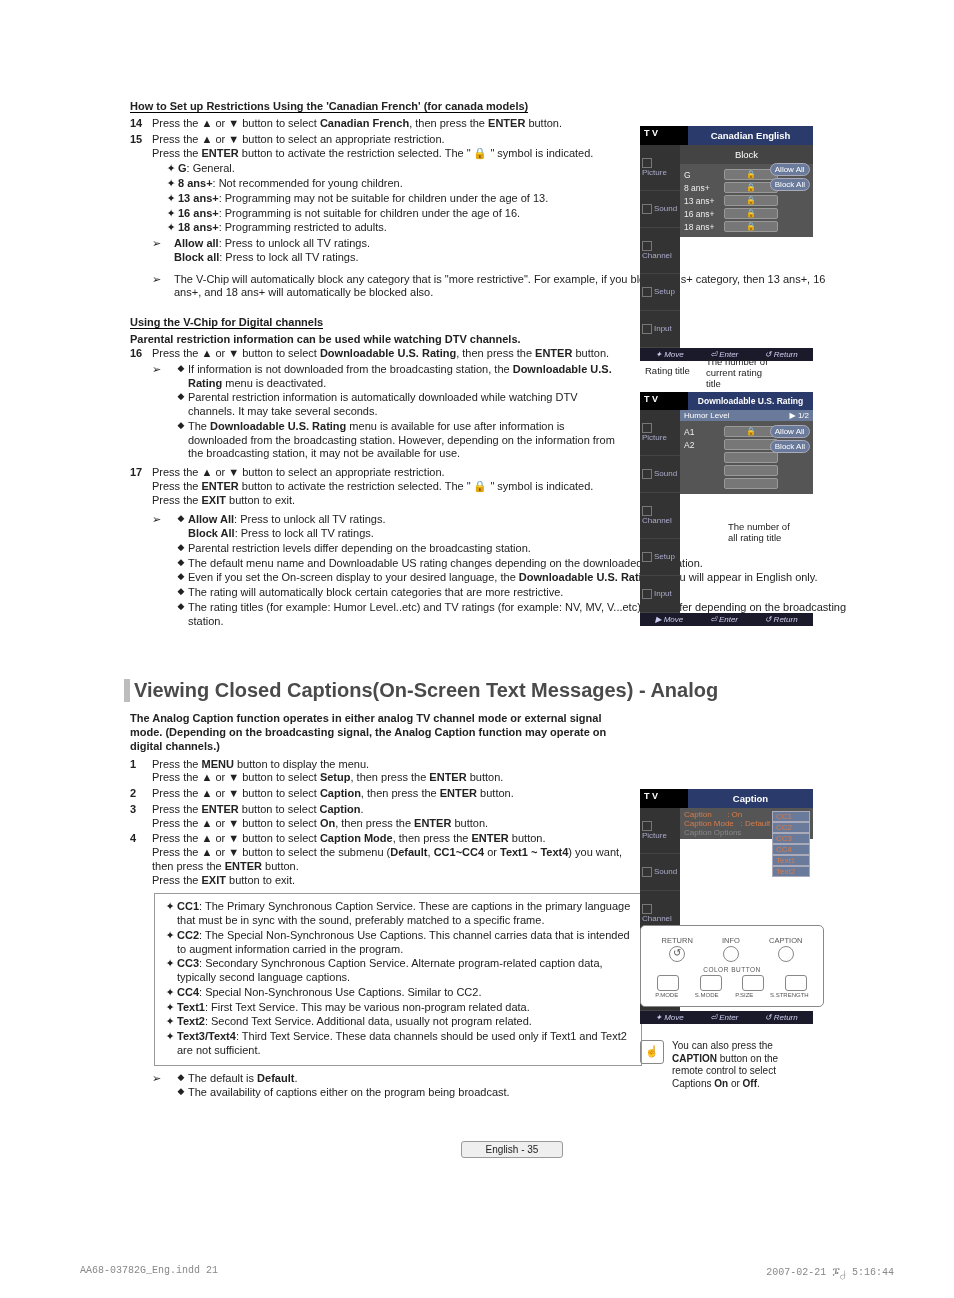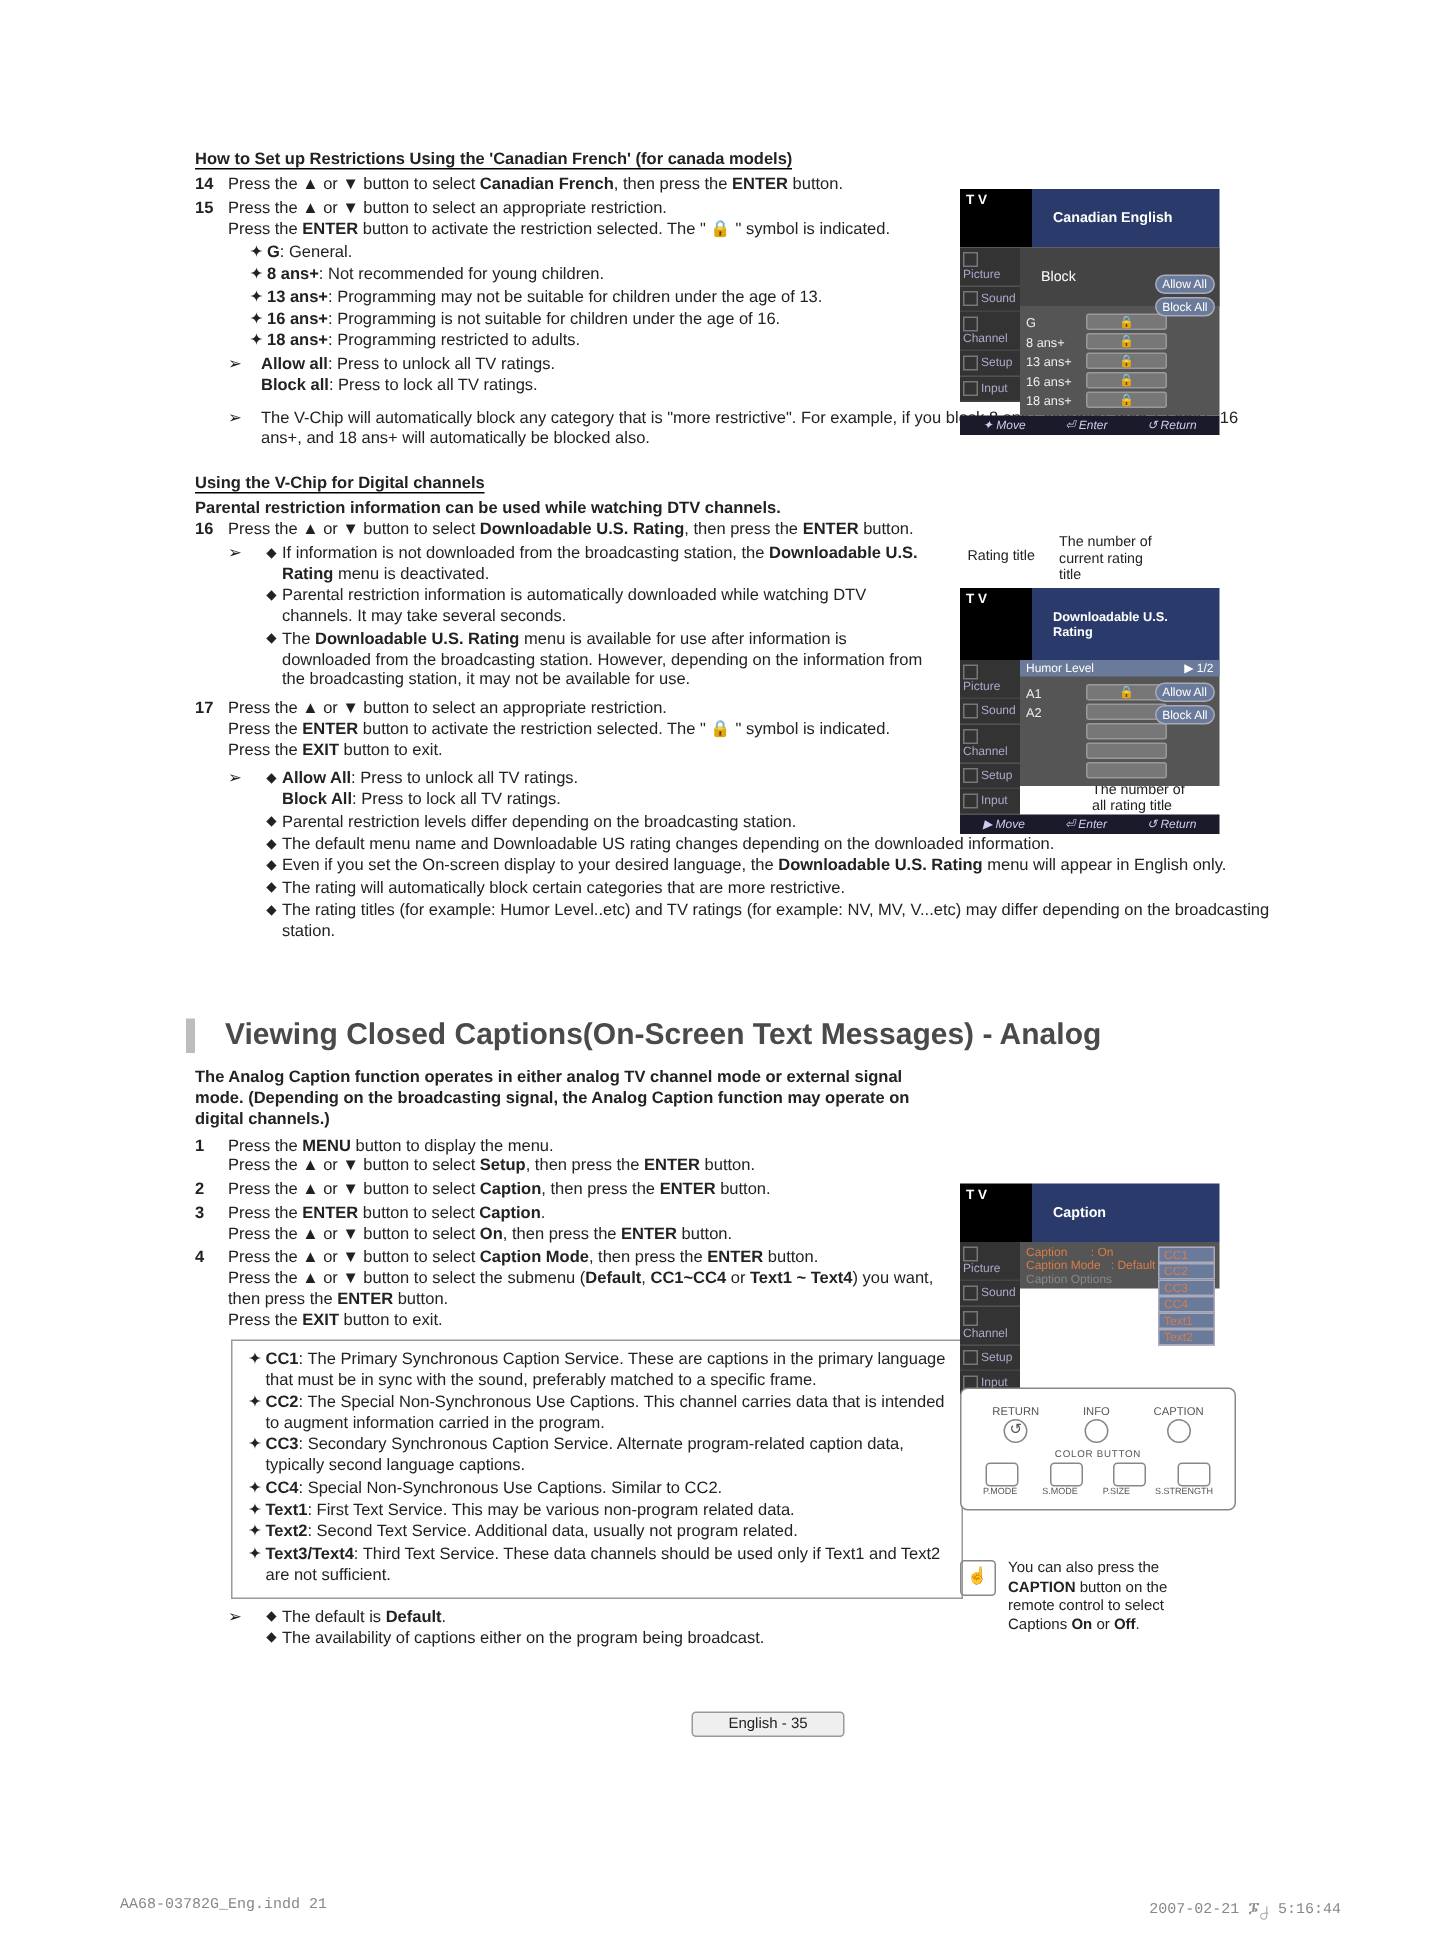--- a/index.html
+++ b/index.html
@@ -46,40 +46,40 @@
   .arrowline {display:flex; line-height:1.25; margin-top:2px; margin-bottom:2px;}
   .arrowline .arw {width:22px; flex:none; font-size:11px;}
   .arrowline .body {flex:1;}
   .tvshot {
     position:absolute;
     width:173px;
     font-size:9px;
     color:#ddd;
   }
   .tv-title {background:#000; color:#fff; font-weight:bold; padding:2px 4px; font-size:9px;}
-  .tv-headbar {background:#2a3a6a; color:#fff; font-size:9.5px; font-weight:bold; padding:14px;}
+  .tv-headbar {background:#2a3a6a; color:#fff; text-align:center; font-size:9.5px; font-weight:bold; padding:4px;}
   .tv-sidebar {float:left; width:40px;}
-  .tv-sidebar div {background:#333; color:#aac; font-size:8px; padding:3px 2px; border-bottom:1px solid #444;}
+  .tv-sidebar div {background:#333; color:#aac; font-size:8px; padding:13px 2px; border-bottom:1px solid #444;}
   .tv-sidebar div span.icn {display:inline-block;width:8px;height:8px;border:1px solid #777;margin-right:2px;vertical-align:middle;}
   .tv-main {margin-left:40px; background:#555;}
   .tv-main-inner {padding:4px;}
   .tvrow {display:flex; align-items:center; font-size:8.5px; color:#eee; height:13px;}
   .tvrow .lab {width:40px;}
   .tvrow .bar {width:52px;height:9px;background:#777;border:1px solid #999;border-radius:2px;display:flex;align-items:center;justify-content:center;}
   .tvrow .lock {font-size:8px;color:#fff;}
   .sidebtns {position:absolute; right:3px; top:18px; display:flex; flex-direction:column; gap:2px;}
   .sidebtn {background:#6a7a9a;color:#fff;font-size:8px;padding:1px 4px;border-radius:7px;border:1px solid #aab;}
   .tv-footer {clear:both;background:#1a1a2a;color:#cce;font-size:8px;display:flex;justify-content:space-around;padding:2px;font-style:italic;}
   .anno {position:absolute; font-size:9.5px; color:#222;}
   .big-heading {
     font-size:20px;
     font-weight:bold;
     color:#4a4a4a;
     border-left:6px solid #bdbdbd;
-    padding-left:20px;
+    padding-left:4px;
     margin:50px 0 10px -6px;
   }
   .intro-bold {font-weight:bold; margin-bottom:4px; width:500px; line-height:1.25;}
   .cc-box {
     border:1px solid #999;
     padding:6px 8px;
     margin-top:6px;
     margin-left:24px;
     width:470px;
     line-height:1.25;

